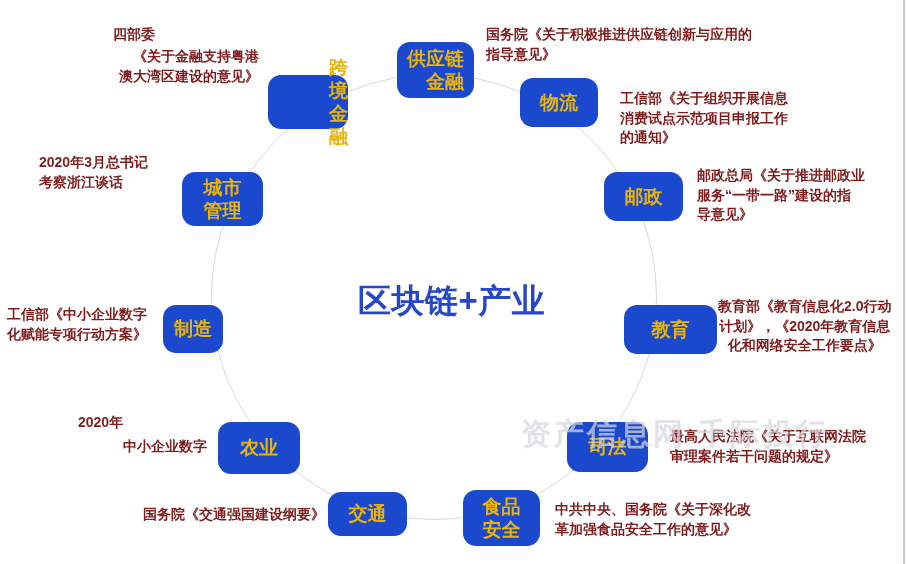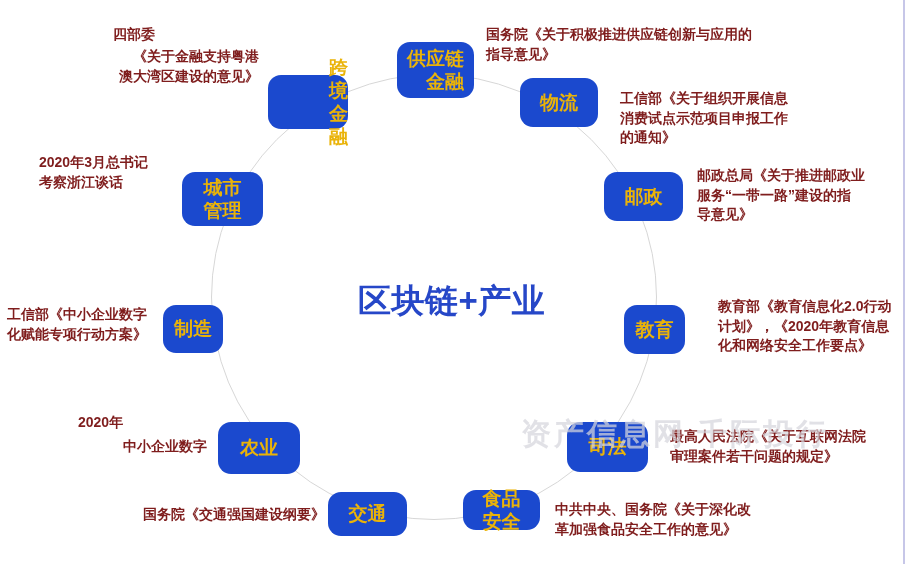--- a/index.html
+++ b/index.html
@@ -81,23 +81,23 @@
 <div class="canvas">
 
   <div class="circle"></div>
 
   <h1 class="title">区块链+产业</h1>
 
   <div class="node" style="left:397px; top:42px; width:77px; height:56px;">供应链
 金融</div>
   <div class="node" style="left:520px; top:78px; width:78px; height:49px;">物流</div>
   <div class="node" style="left:604px; top:172px; width:79px; height:49px;">邮政</div>
-  <div class="node" style="left:624px; top:305px; width:61px; height:49px;">教育</div>
+  <div class="node" style="left:624px; top:305px; width:93px; height:49px;">教育</div>
   <div class="node" style="left:567px; top:422px; width:81px; height:50px;">司法</div>
-  <div class="node" style="left:463px; top:490px; width:77px; height:40px;">食品
+  <div class="node" style="left:463px; top:490px; width:77px; height:56px;">食品
 安全</div>
   <div class="node" style="left:328px; top:492px; width:79px; height:44px;">交通</div>
   <div class="node" style="left:218px; top:422px; width:82px; height:52px;">农业</div>
   <div class="node" style="left:163px; top:305px; width:60px; height:48px;">制造</div>
   <div class="node" style="left:182px; top:172px; width:81px; height:54px;">城市
 管理</div>
   <div class="node" style="left:268px; top:75px; width:80px; height:54px;padding-left:44px;">跨境
 金融</div>
 
   <div class="note" style="left:113px; top:25px;">四部委</div>
@@ -111,21 +111,21 @@
   <div class="note" style="left:123px; top:437px;">中小企业数字</div>
   <div class="note" style="left:143px; top:505px;">国务院《交通强国建设纲要》</div>
   <div class="note" style="left:486px; top:25px;">国务院《关于积极推进供应链创新与应用的
 指导意见》</div>
   <div class="note" style="left:620px; top:89px;">工信部《关于组织开展信息
 消费试点示范项目申报工作
 的通知》</div>
   <div class="note" style="left:697px; top:166px;">邮政总局《关于推进邮政业
 服务“一带一路”建设的指
 导意见》</div>
-  <div class="note" style="left:718px; top:297px;">教育部《教育信息化2.0行动
+  <div class="note" style="left:718px; top:297px;text-align:center;">教育部《教育信息化2.0行动
 计划》，《2020年教育信息
 化和网络安全工作要点》</div>
   <div class="note" style="left:670px; top:427px;">最高人民法院《关于互联网法院
 审理案件若干问题的规定》</div>
   <div class="note" style="left:555px; top:500px;">中共中央、国务院《关于深化改
 革加强食品安全工作的意见》</div>
 
   <div class="watermark">资产信息网 千际投行</div>
 
   <div class="edge-line"></div>

